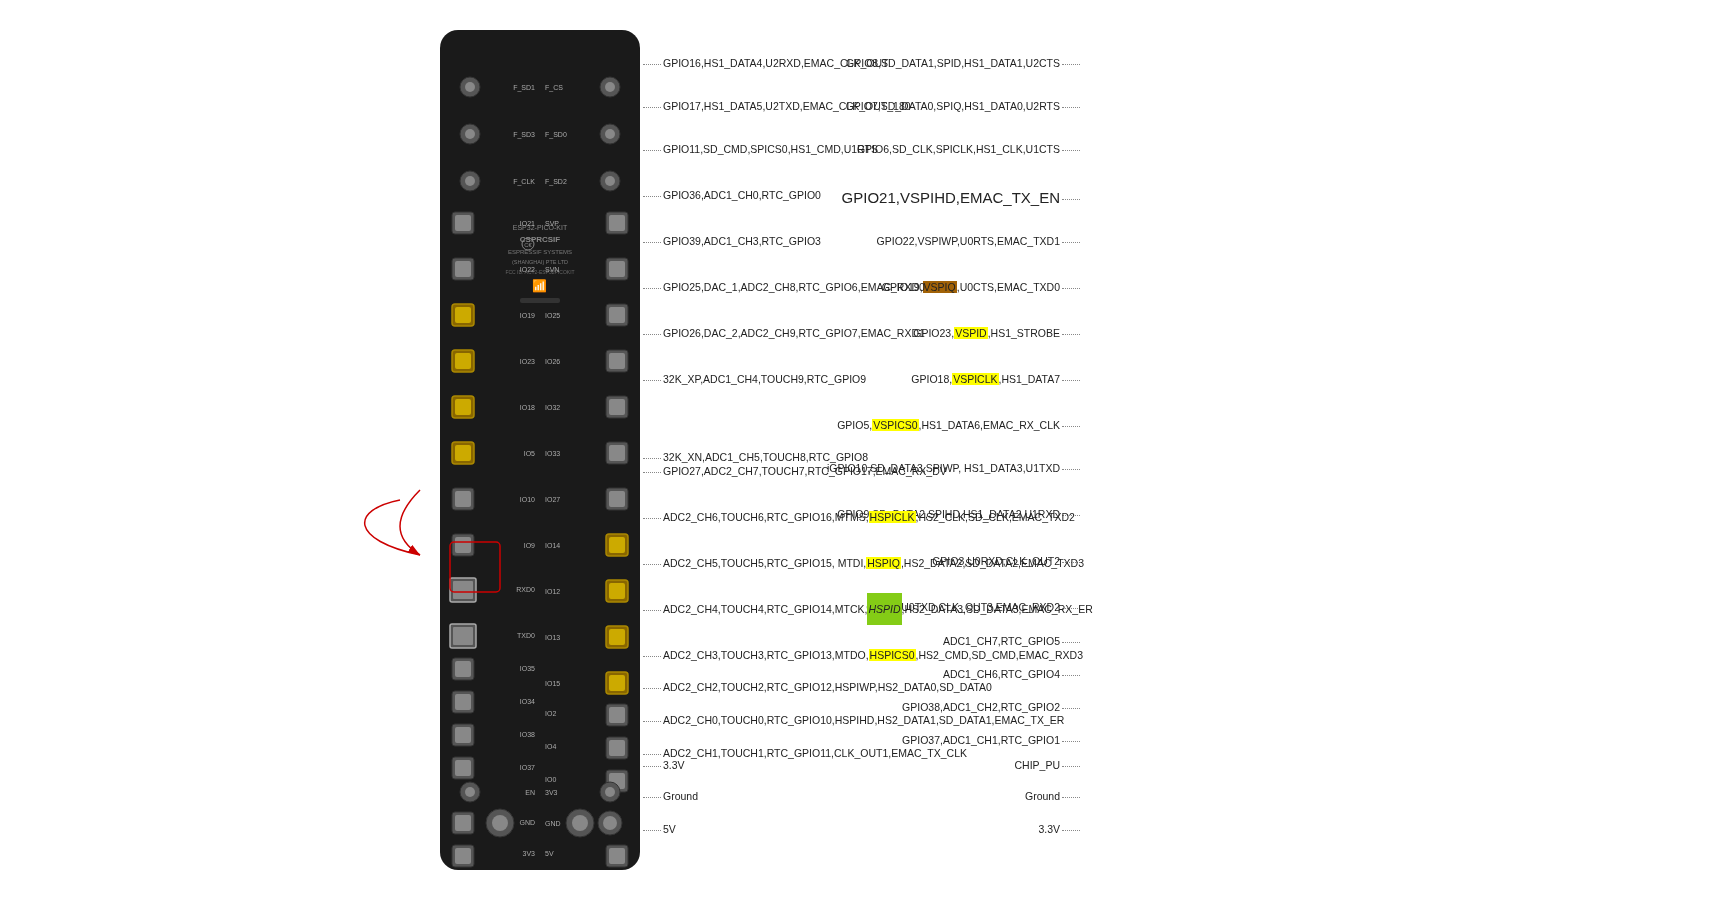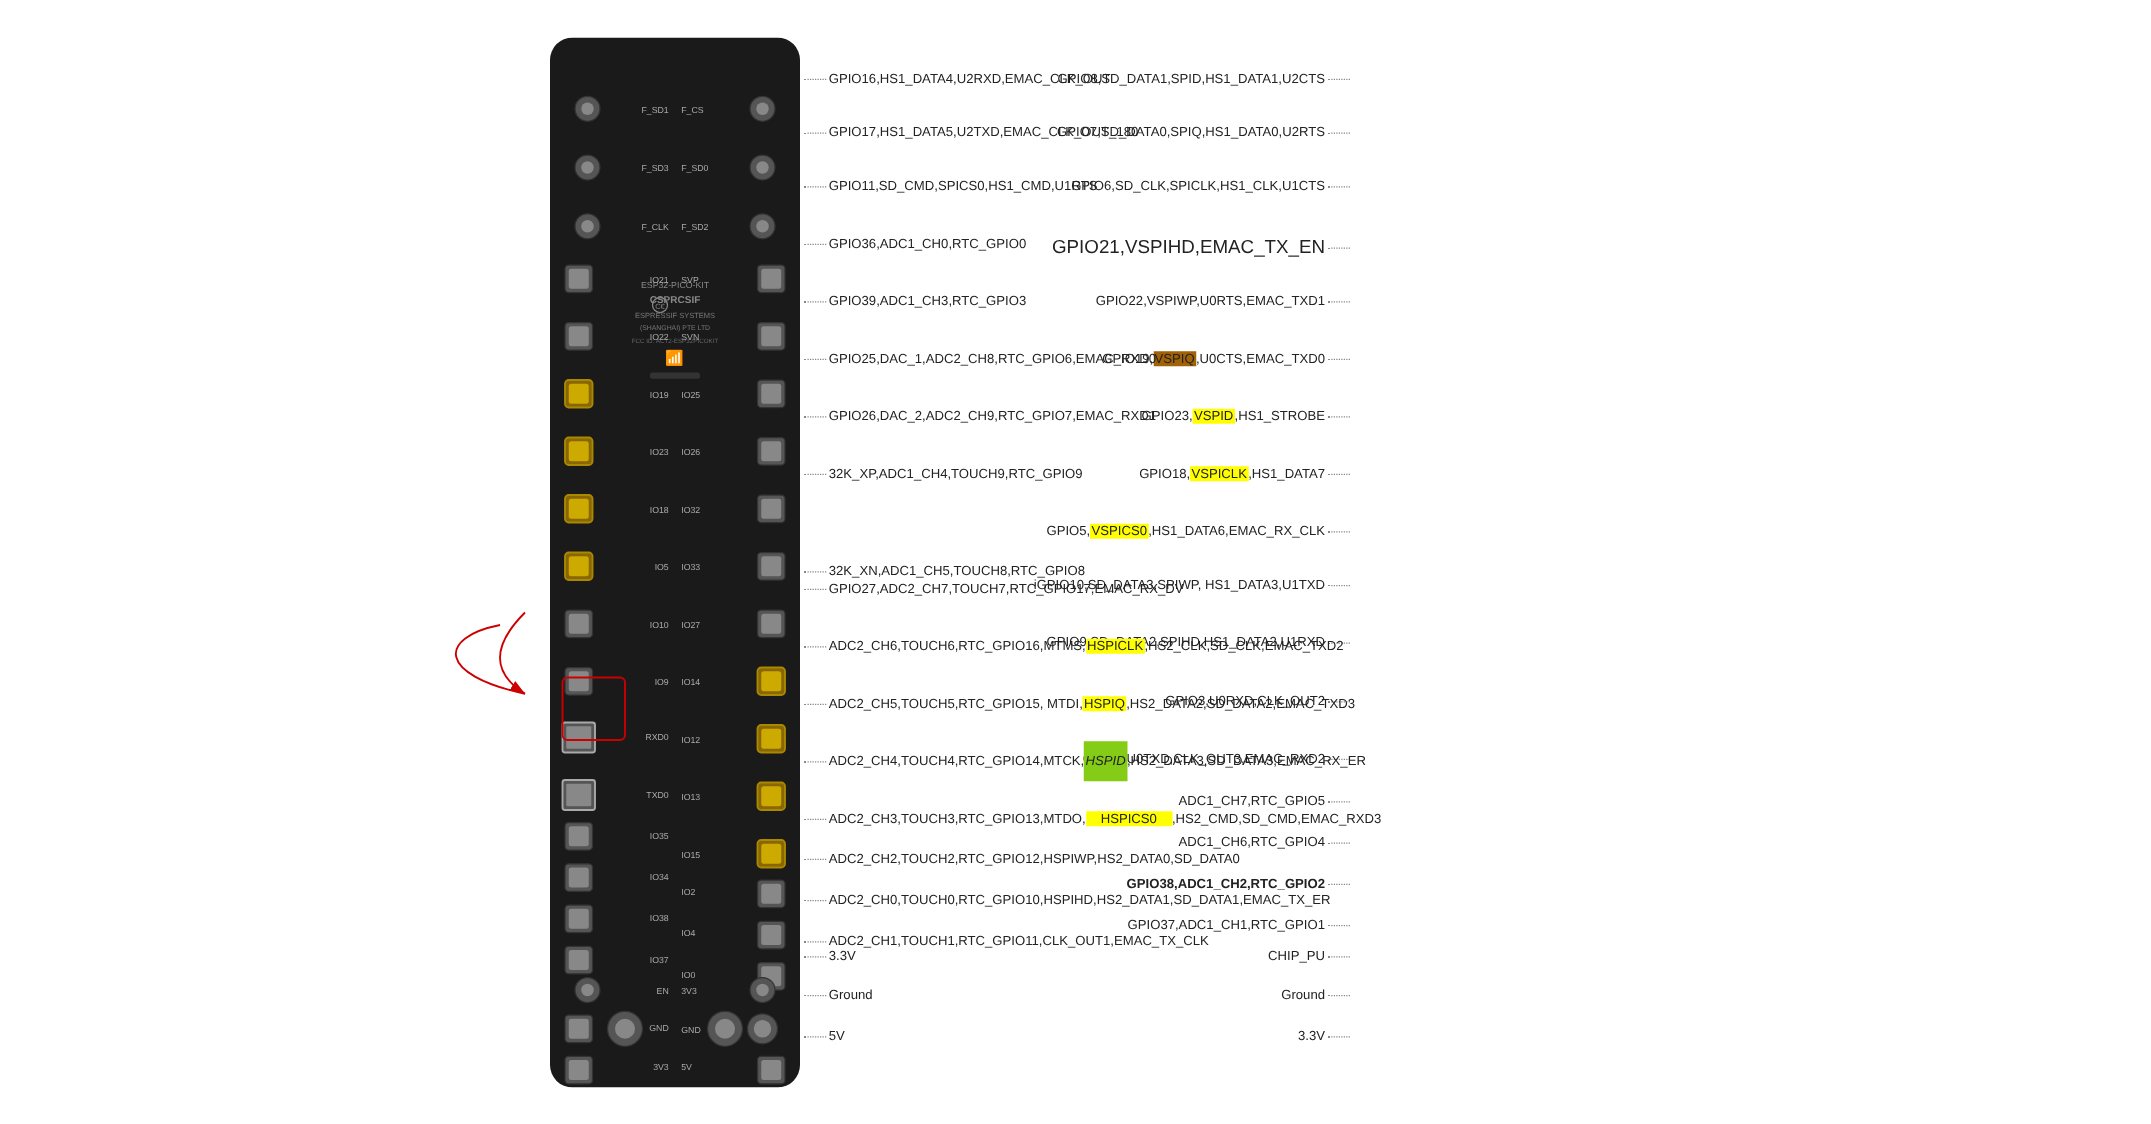--- a/index.html
+++ b/index.html
@@ -279,21 +279,21 @@
   </div>
 
   <div style="position:absolute; right:641px; top:635px; text-align:right; font-size:10.5px; color:#222;">
     ADC1_CH7,RTC_GPIO5<span style="display:inline-block;border-top:1px dotted #888;width:18px;vertical-align:middle;margin-left:2px;"></span>
   </div>
 
   <div style="position:absolute; right:641px; top:668px; text-align:right; font-size:10.5px; color:#222;">
     ADC1_CH6,RTC_GPIO4<span style="display:inline-block;border-top:1px dotted #888;width:18px;vertical-align:middle;margin-left:2px;"></span>
   </div>
 
-  <div style="position:absolute; right:641px; top:701px; text-align:right; font-size:10.5px; color:#222;font-weight:bold;">
+  <div style="position:absolute; right:641px; top:701px; text-align:right; font-size:10.5px; color:#222;">
     GPIO38,ADC1_CH2,RTC_GPIO2<span style="display:inline-block;border-top:1px dotted #888;width:18px;vertical-align:middle;margin-left:2px;"></span>
   </div>
 
   <div style="position:absolute; right:641px; top:734px; text-align:right; font-size:10.5px; color:#222;">
     GPIO37,ADC1_CH1,RTC_GPIO1<span style="display:inline-block;border-top:1px dotted #888;width:18px;vertical-align:middle;margin-left:2px;"></span>
   </div>
 
   <div style="position:absolute; right:641px; top:759px; text-align:right; font-size:10.5px; color:#222;">
     CHIP_PU<span style="display:inline-block;border-top:1px dotted #888;width:18px;vertical-align:middle;margin-left:2px;"></span>
   </div>
@@ -352,21 +352,21 @@
 
   <div style="position:absolute; left:643px; top:557px; text-align:center; font-size:10.5px; color:#222;">
     <span style="display:inline-block;border-top:1px dotted #888;width:18px;vertical-align:middle;margin-right:2px;"></span>ADC2_CH5,TOUCH5,RTC_GPIO15, MTDI,<span style="background:#ffff00;padding:0 1px;">HSPIQ</span>,HS2_DATA2,SD_DATA2,EMAC_TXD3
   </div>
 
   <div style="position:absolute; left:643px; top:603px; text-align:left; font-size:10.5px; color:#222;">
     <span style="display:inline-block;border-top:1px dotted #888;width:18px;vertical-align:middle;margin-right:2px;"></span>ADC2_CH4,TOUCH4,RTC_GPIO14,MTCK,<span style="background:#84cc16;padding:10px 1px;font-style:italic;">HSPID</span>,HS2_DATA3,SD_DATA3,EMAC_RX_ER
   </div>
 
   <div style="position:absolute; left:643px; top:649px; text-align:left; font-size:10.5px; color:#222;">
-    <span style="display:inline-block;border-top:1px dotted #888;width:18px;vertical-align:middle;margin-right:2px;"></span>ADC2_CH3,TOUCH3,RTC_GPIO13,MTDO,<span style="background:#ffff00;padding:0 12px;">HSPICS0</span>,HS2_CMD,SD_CMD,EMAC_RXD3
+    <span style="display:inline-block;border-top:1px dotted #888;width:18px;vertical-align:middle;margin-right:2px;"></span>ADC2_CH3,TOUCH3,RTC_GPIO13,MTDO,<span style="background:#ffff00;padding:0 1px;">HSPICS0</span>,HS2_CMD,SD_CMD,EMAC_RXD3
   </div>
 
   <div style="position:absolute; left:643px; top:681px; text-align:left; font-size:10.5px; color:#222;">
     <span style="display:inline-block;border-top:1px dotted #888;width:18px;vertical-align:middle;margin-right:2px;"></span>ADC2_CH2,TOUCH2,RTC_GPIO12,HSPIWP,HS2_DATA0,SD_DATA0
   </div>
 
   <div style="position:absolute; left:643px; top:714px; text-align:left; font-size:10.5px; color:#222;">
     <span style="display:inline-block;border-top:1px dotted #888;width:18px;vertical-align:middle;margin-right:2px;"></span>ADC2_CH0,TOUCH0,RTC_GPIO10,HSPIHD,HS2_DATA1,SD_DATA1,EMAC_TX_ER
   </div>
 

